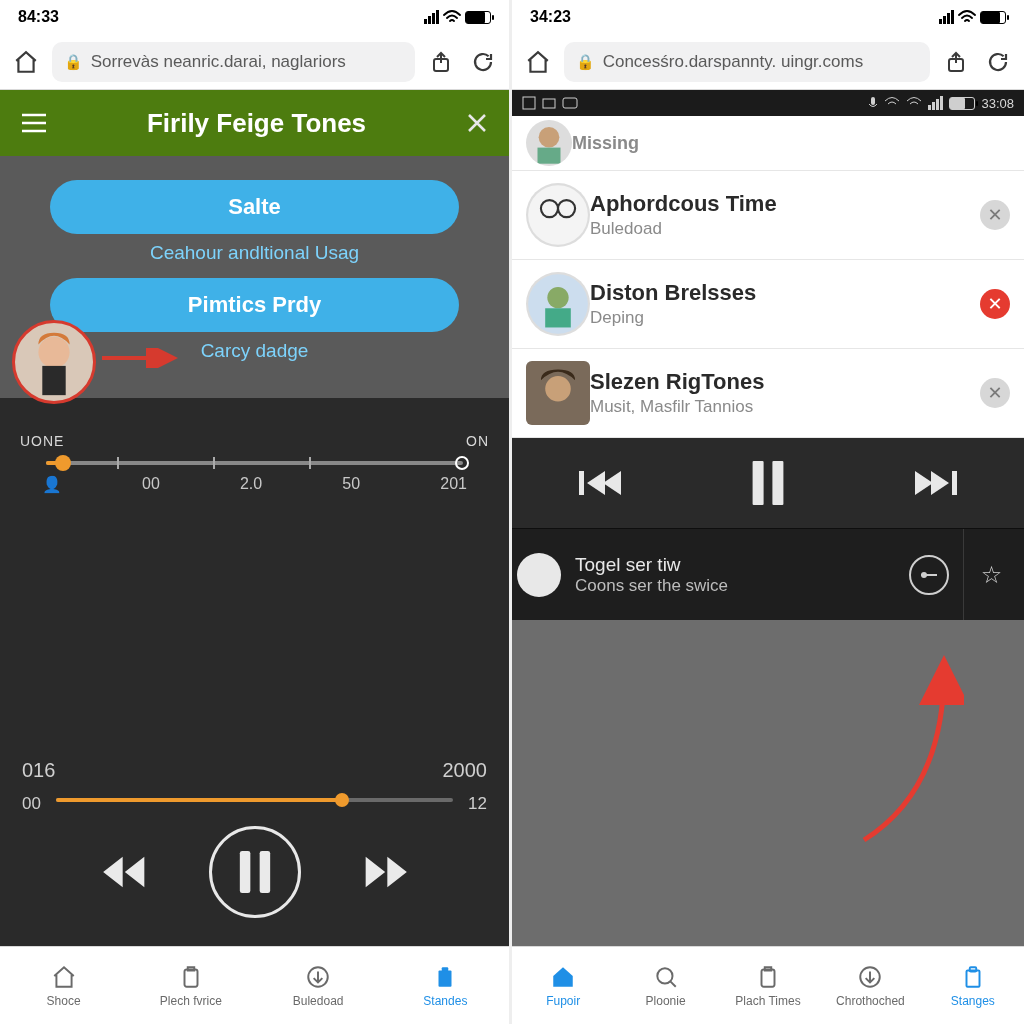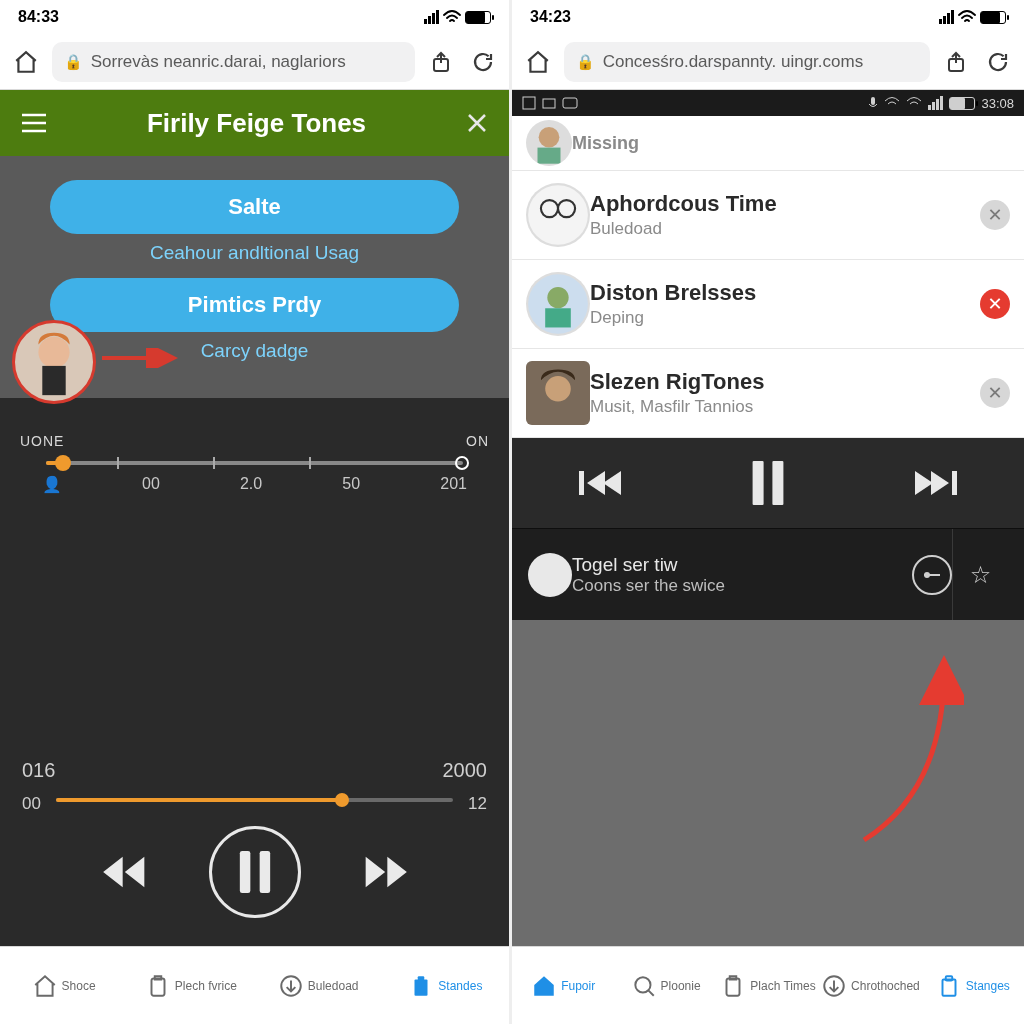--- a/index.html
+++ b/index.html
@@ -46,39 +46,39 @@
   .timeRow { display:flex; justify-content:space-between; padding:0 22px 8px; font-size:20px; color:#d0d0d0; }
   .progress { position:relative; height:4px; background:#6a6a6a; margin:0 56px 0 56px; border-radius:2px; }
   .progress .pfill { position:absolute; left:0; top:0; height:100%; background:#ef9a2d; border-radius:2px; }
   .progress .pthumb { position:absolute; top:50%; transform:translate(-50%,-50%); width:14px; height:14px; background:#ef9a2d; border-radius:50%; }
   .prLabels { display:flex; justify-content:space-between; padding:4px 22px 12px; font-size:17px; color:#cfcfcf; }
   .controls { display:flex; justify-content:center; align-items:center; gap:56px; padding:10px 0 28px; }
   .bigplay { width:92px; height:92px; border:3px solid #e8e8e8; border-radius:50%; display:flex; align-items:center; justify-content:center; }
 
   
   .tabs { position:absolute; bottom:0; left:0; right:0; height:78px; background:#fff; border-top:1px solid #d9d9d9; display:flex; }
-  .tab { flex:1; display:flex; flex-direction:row; align-items:center; justify-content:center; gap:4px; color:#6a6a6a; font-size:12px; }
+  .tab { flex:1; display:flex; flex-direction:column; align-items:center; justify-content:center; gap:4px; color:#6a6a6a; font-size:12px; }
   .tab.active { color:#1f8fe6; }
   .tab svg { width:26px; height:26px; }
 
   
   .appR { height: calc(1024px - 34px - 56px - 78px); background:#6d6d6d; position:relative; overflow:hidden; }
   .androidBar { height:26px; background:#1b1b1b; color:#d8d8d8; display:flex; align-items:center; justify-content:space-between; padding:0 10px; font-size:13px; }
   .androidBar .ar { display:flex; align-items:center; gap:6px; }
   .list { background:#fff; }
   .row { display:flex; align-items:center; padding:12px 14px; border-bottom:1px solid #e6e6e6; position:relative; }
   .row.half { padding-top:0; }
   .thumb2 { width:64px; height:64px; border-radius:50%; background:#ddd; flex:0 0 64px; overflow:hidden; display:flex; align-items:center; justify-content:center; }
   .thumbSq { border-radius:6px; }
   .rowtxt .t { font-size:22px; font-weight:700; color:#2a2a2a; }
   .rowtxt .s { font-size:17px; color:#8a8a8a; margin-top:2px; }
   .xcir { width:30px; height:30px; border-radius:50%; background:#d7d7d7; color:#7a7a7a; display:flex; align-items:center; justify-content:center; margin-left:auto; font-size:18px; }
   .xred { background:#e53b30; color:#fff; }
   .mediabar { background:#2a2a2a; height:90px; display:flex; align-items:center; justify-content:space-around; }
-  .nowplay { background:#1e1e1e; height:92px; display:flex; align-items:center; padding:0 16px; border-top:1px solid #0e0e0e; position:relative; }
+  .nowplay { background:#1e1e1e; height:92px; display:flex; align-items:center; padding:0 5px; gap:14px; border-top:1px solid #0e0e0e; position:relative; }
   .npava { width:44px; height:44px; border-radius:50%; background:#e8e8e8; }
   .nptxt .a { color:#e8e8e8; font-size:19px; }
   .nptxt .b { color:#bdbdbd; font-size:17px; }
   .npbtn { margin-left:auto; width:40px; height:40px; border-radius:50%; border:2px solid #cfcfcf; display:flex; align-items:center; justify-content:center; color:#cfcfcf; }
   .star { width:56px; text-align:center; color:#cfcfcf; font-size:24px; border-left:1px solid #3a3a3a; height:100%; display:flex; align-items:center; justify-content:center; }
   .redArrow { position:absolute; bottom:96px; right:60px; width:120px; height:200px; pointer-events:none; }
 
   svg { display:block; }
 </style>
 </head>

